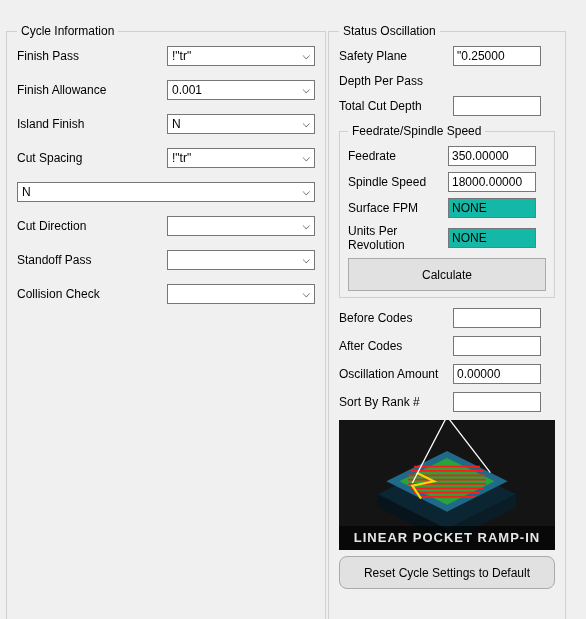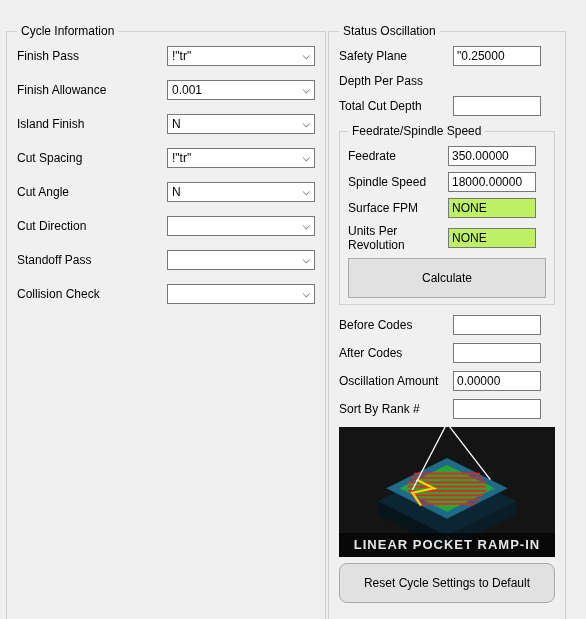--- a/index.html
+++ b/index.html
@@ -82,31 +82,31 @@
     height: 20px;
     border: 1px solid #777;
     background: #fff;
     padding: 0 3px;
     font-size: 12px;
     box-sizing: border-box;
     display: flex;
     align-items: center;
   }
   .input.readonly {
-    background: #bef264;
+    background: #14b8a6;
   }
   .feedrate-box {
     margin-top: 4px;
     padding: 8px 8px 6px 8px;
   }
   .feedrate-box .row {
     margin-bottom: 6px;
   }
   .btn {
-    height: 40px;
+    height: 33px;
     border: 1px solid #aaa;
     background: #e1e1e1;
     display: flex;
     align-items: center;
     justify-content: center;
     font-size: 12px;
     cursor: default;
     box-sizing: border-box;
   }
   .btn.calc {
@@ -183,21 +183,20 @@
 
     <div class="row">
       <div class="lbl-left">Cut Spacing</div>
       <div class="combo">
         <span>!"tr"</span>
         <span class="arrow">⌵</span>
       </div>
     </div>
 
     <div class="row">
-      <div class="lbl-left">Cut Angle</div>
       <div class="combo">
         <span>N</span>
         <span class="arrow">⌵</span>
       </div>
     </div>
 
     <div class="row">
       <div class="lbl-left">Cut Direction</div>
       <div class="combo">
         <span></span>

